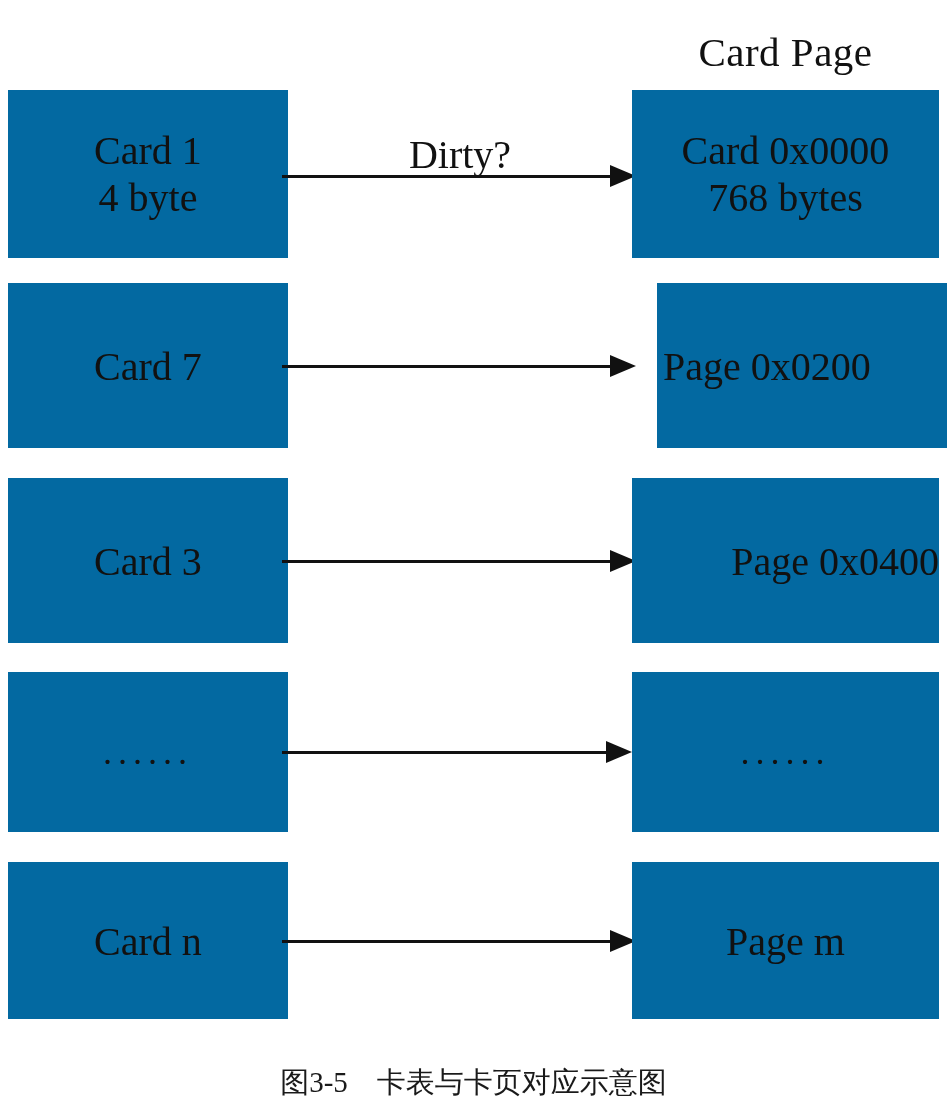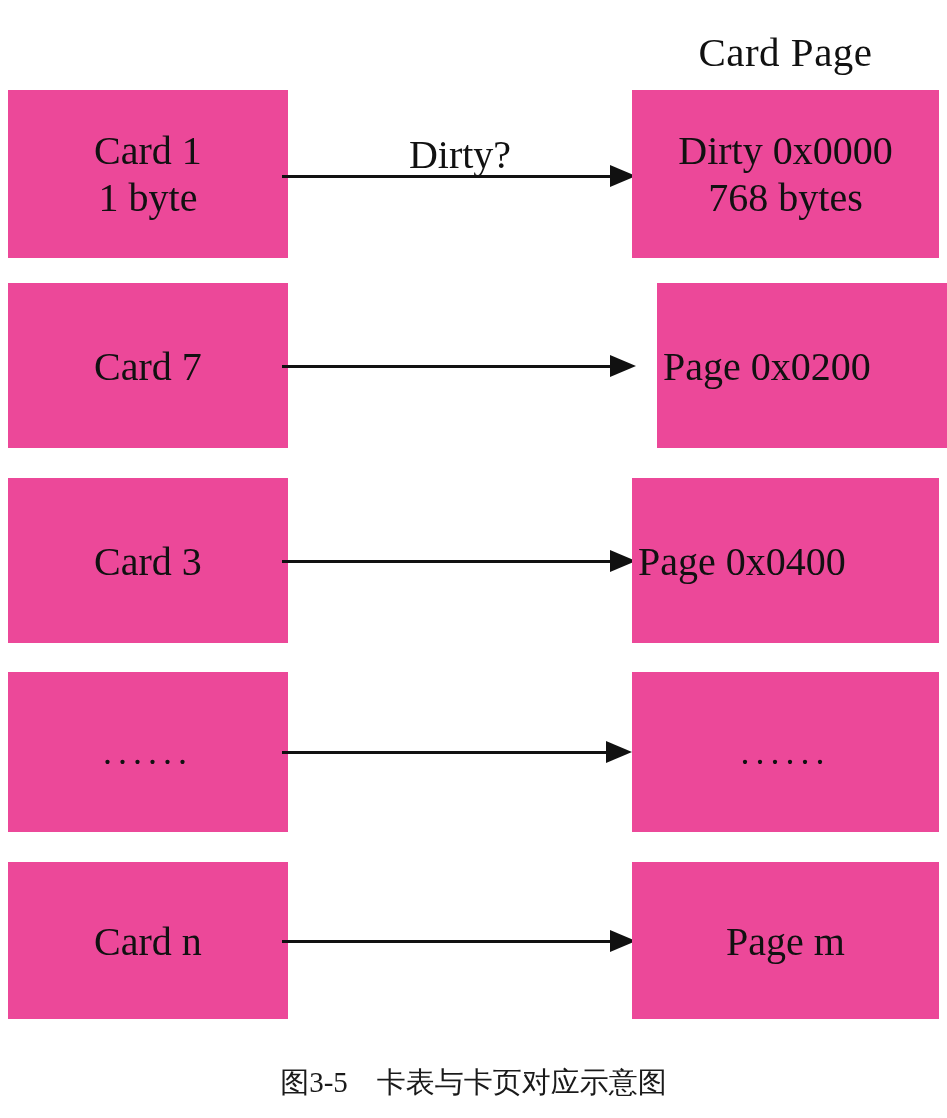--- a/index.html
+++ b/index.html
@@ -40,21 +40,21 @@
 
   
   .row {
     position: absolute;
     left: 0;
     width: 947px;
   }
   .box {
     position: absolute;
     top: 0;
-    background: #ec4899;
+    background: #0369a1;
     box-sizing: border-box;
   }
   .box-left  { left: 8px;  width: 280px; }
   .box-right { left: 632px; width: 307px; }
 
   .box-text {
     position: absolute;
     left: 0;
     width: 100%;
     text-align: center;
@@ -120,31 +120,31 @@
 <body>
 
 <div id="figure">
 
   <div id="heading-right" class="col-heading">Card Page</div>
 
   <div class="row" style="top:90px; height:168px;">
     <div class="box box-left" style="height:168px;">
       <div class="box-text two-line">
         <div>Card 1</div>
-        <div>1 byte</div>
+        <div>4 byte</div>
       </div>
     </div>
     <div id="edge-label-dirty" style="left:300px; top:18px; width:320px;">Dirty?</div>
     <div class="arrow" style="left:282px; top:75px; width:354px;">
       <div class="shaft" style="width:328px;"></div>
       <div class="head" style="left:328px;"></div>
     </div>
     <div class="box box-right" style="height:168px;">
       <div class="box-text two-line">
-        <div>Dirty 0x0000</div>
+        <div>Card 0x0000</div>
         <div>768 bytes</div>
       </div>
     </div>
   </div>
 
   <div class="row" style="top:283px; height:165px;">
     <div class="box box-left" style="height:165px;">
       <div class="box-text one-line">
         <div>Card 7</div>
       </div>
@@ -164,21 +164,21 @@
     <div class="box box-left" style="height:165px;">
       <div class="box-text one-line">
         <div>Card 3</div>
       </div>
     </div>
     <div class="arrow" style="left:282px; top:72px; width:354px;">
       <div class="shaft" style="width:328px;"></div>
       <div class="head" style="left:328px;"></div>
     </div>
     <div class="box box-right" style="height:165px;">
-      <div class="box-text one-line" style="text-align:left; left:6px; width:301px;">
+      <div class="box-text one-line" style="text-align:right; left:6px; width:301px;">
         <div>Page 0x0400</div>
       </div>
     </div>
   </div>
 
   <div class="row" style="top:672px; height:160px;">
     <div class="box box-left" style="height:160px;">
       <div class="box-text one-line dots">
         <div>......</div>
       </div>

